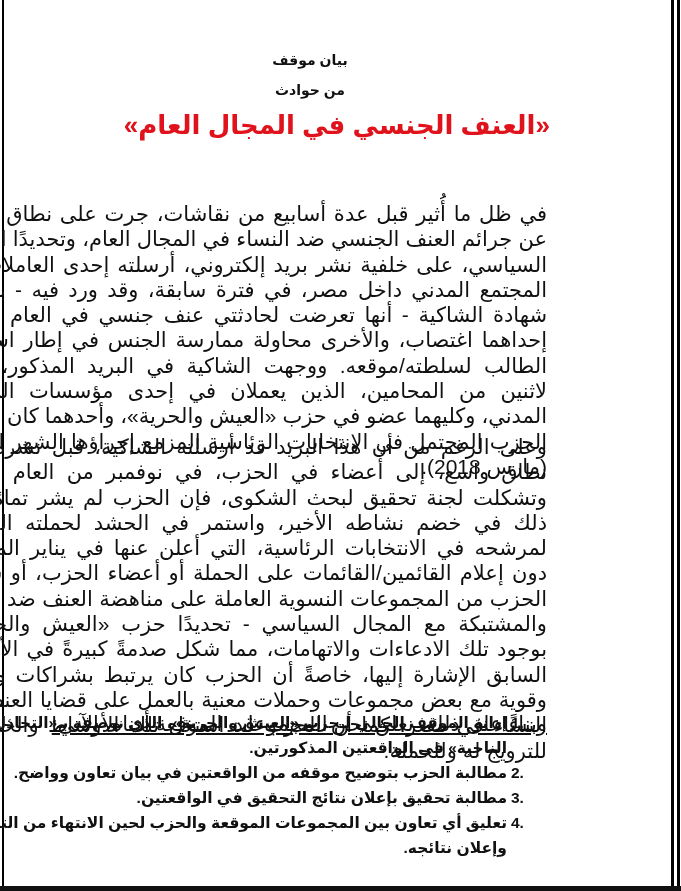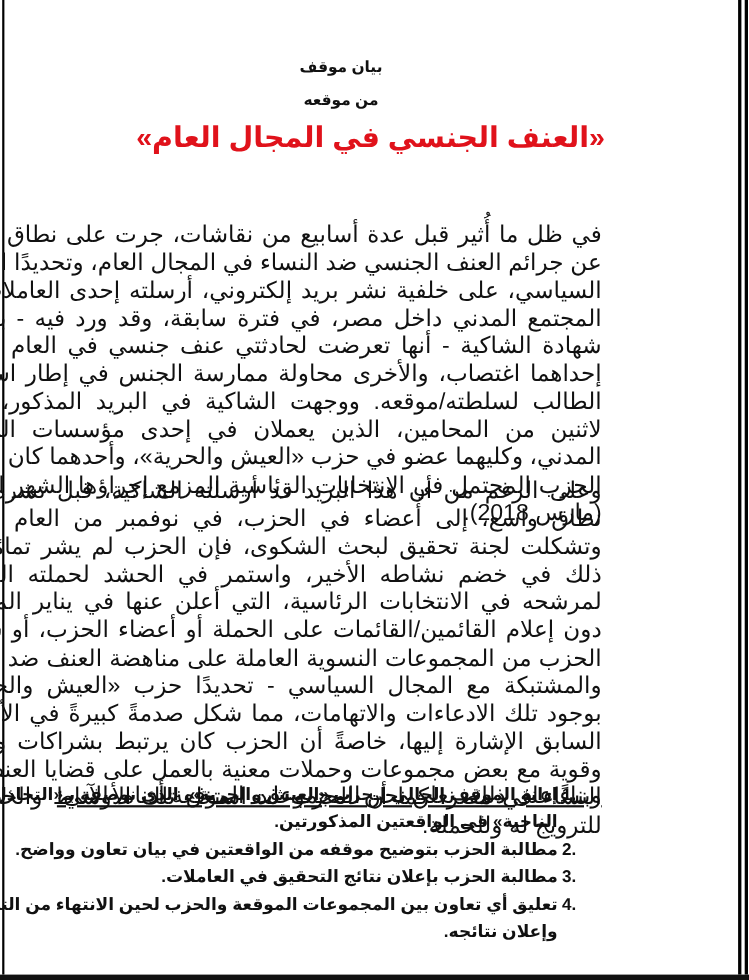--- a/index.html
+++ b/index.html
@@ -122,38 +122,38 @@
 </head>
 <body>
 
 <div class="border-left"></div>
 <div class="border-right-outer"></div>
 <div class="border-right-inner"></div>
 <div class="border-bottom"></div>
 
 <div class="page">
   <div class="header-line hl1">بيان موقف</div>
-  <div class="header-line hl2">من موقعه</div>
+  <div class="header-line hl2">من حوادث</div>
   <div class="doc-title">«العنف الجنسي في المجال العام»</div>
 
   <p class="body-text p1">في ظل ما أُثير قبل عدة أسابيع من نقاشات، جرت على نطاق واسع، عن جرائم العنف الجنسي ضد النساء في المجال العام، وتحديدًا المجال السياسي، على خلفية نشر بريد إلكتروني، أرسلته إحدى العاملات في المجتمع المدني داخل مصر، في فترة سابقة، وقد ورد فيه - بحسب شهادة الشاكية - أنها تعرضت لحادثتي عنف جنسي في العام 2015؛ إحداهما اغتصاب، والأخرى محاولة ممارسة الجنس في إطار استغلال الطالب لسلطته/موقعه. ووجهت الشاكية في البريد المذكور، التهم لاثنين من المحامين، الذين يعملان في إحدى مؤسسات المجتمع المدني، وكليهما عضو في حزب «العيش والحرية»، وأحدهما كان مرشح الحزب المحتمل في الانتخابات الرئاسية المزمع إجراؤها الشهر المقبل (مارس 2018).</p>
   <p class="body-text p2">وعلى الرغم من أن هذا البريد قد أرسلته الشاكية، قبل نشره على نطاق واسع، إلى أعضاء في الحزب، في نوفمبر من العام 2017، وتشكلت لجنة تحقيق لبحث الشكوى، فإن الحزب لم يشر تمامًا إلى ذلك في خضم نشاطه الأخير، واستمر في الحشد لحملته الدعائية لمرشحه في الانتخابات الرئاسية، التي أعلن عنها في يناير الماضي، دون إعلام القائمين/القائمات على الحملة أو أعضاء الحزب، أو شركاء الحزب من المجموعات النسوية العاملة على مناهضة العنف ضد النساء والمشتبكة مع المجال السياسي - تحديدًا حزب «العيش والحرية»- بوجود تلك الادعاءات والاتهامات، مما شكل صدمةً كبيرةً في الأوساط السابق الإشارة إليها، خاصةً أن الحزب كان يرتبط بشراكات واضحة وقوية مع بعض مجموعات وحملات معنية بالعمل على قضايا العنف ضد النساء في مصر، كما أن الحزب قد استغل تلك الأوساط والخطابات للترويج له وللحملة.</p>
   <p class="body-text p3">وبناءً على ذلك، نعلن نحن المجموعات الموقعة أدناه، الآتي:</p>
 
   <ol class="decisions">
     <li>
       <span class="num">1.</span>
       <span>إدانة الموقف الحالي لـحزب «العيش والحرية»، الذي نوصفه بـ«التخاذل تجاه الناجية» في الواقعتين المذكورتين.</span>
     </li>
     <li>
       <span class="num">2.</span>
       <span>مطالبة الحزب بتوضيح موقفه من الواقعتين في بيان تعاون وواضح.</span>
     </li>
     <li>
       <span class="num">3.</span>
-      <span>مطالبة الحزب بإعلان نتائج التحقيق في العاملات.</span>
+      <span>مطالبة تحقيق بإعلان نتائج التحقيق في الواقعتين.</span>
     </li>
     <li>
       <span class="num">4.</span>
       <span>تعليق أي تعاون بين المجموعات الموقعة والحزب لحين الانتهاء من التحقيق وإعلان نتائجه.</span>
     </li>
   </ol>
 </div>
 
 </body></html>

